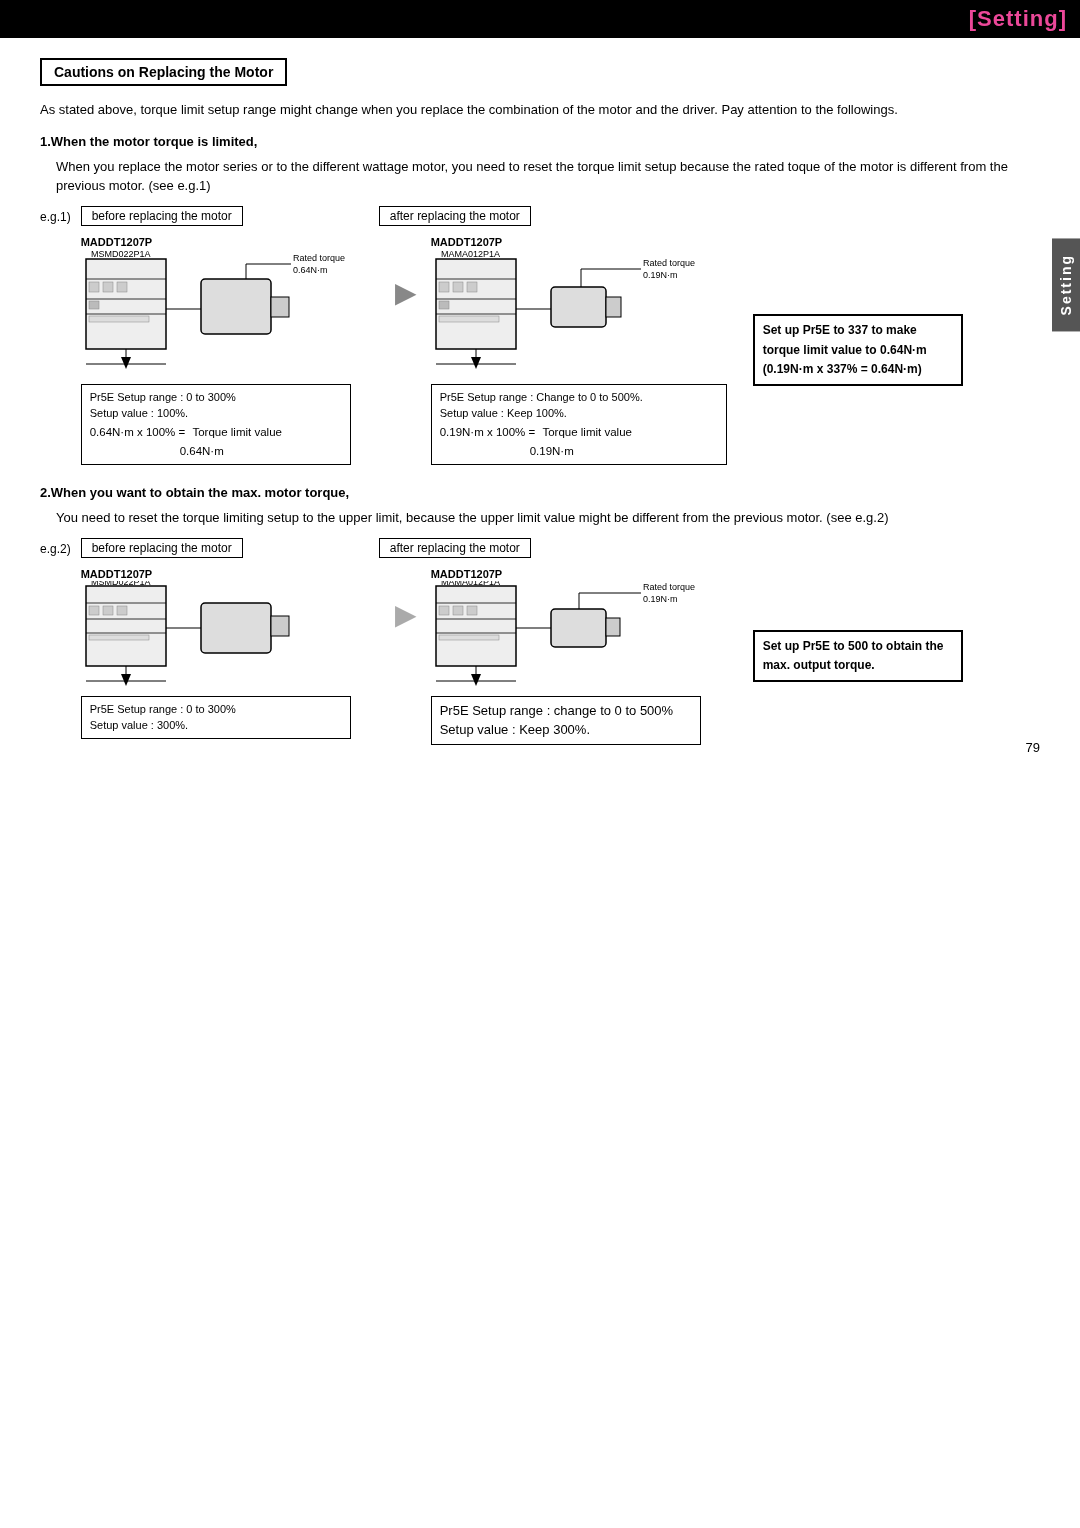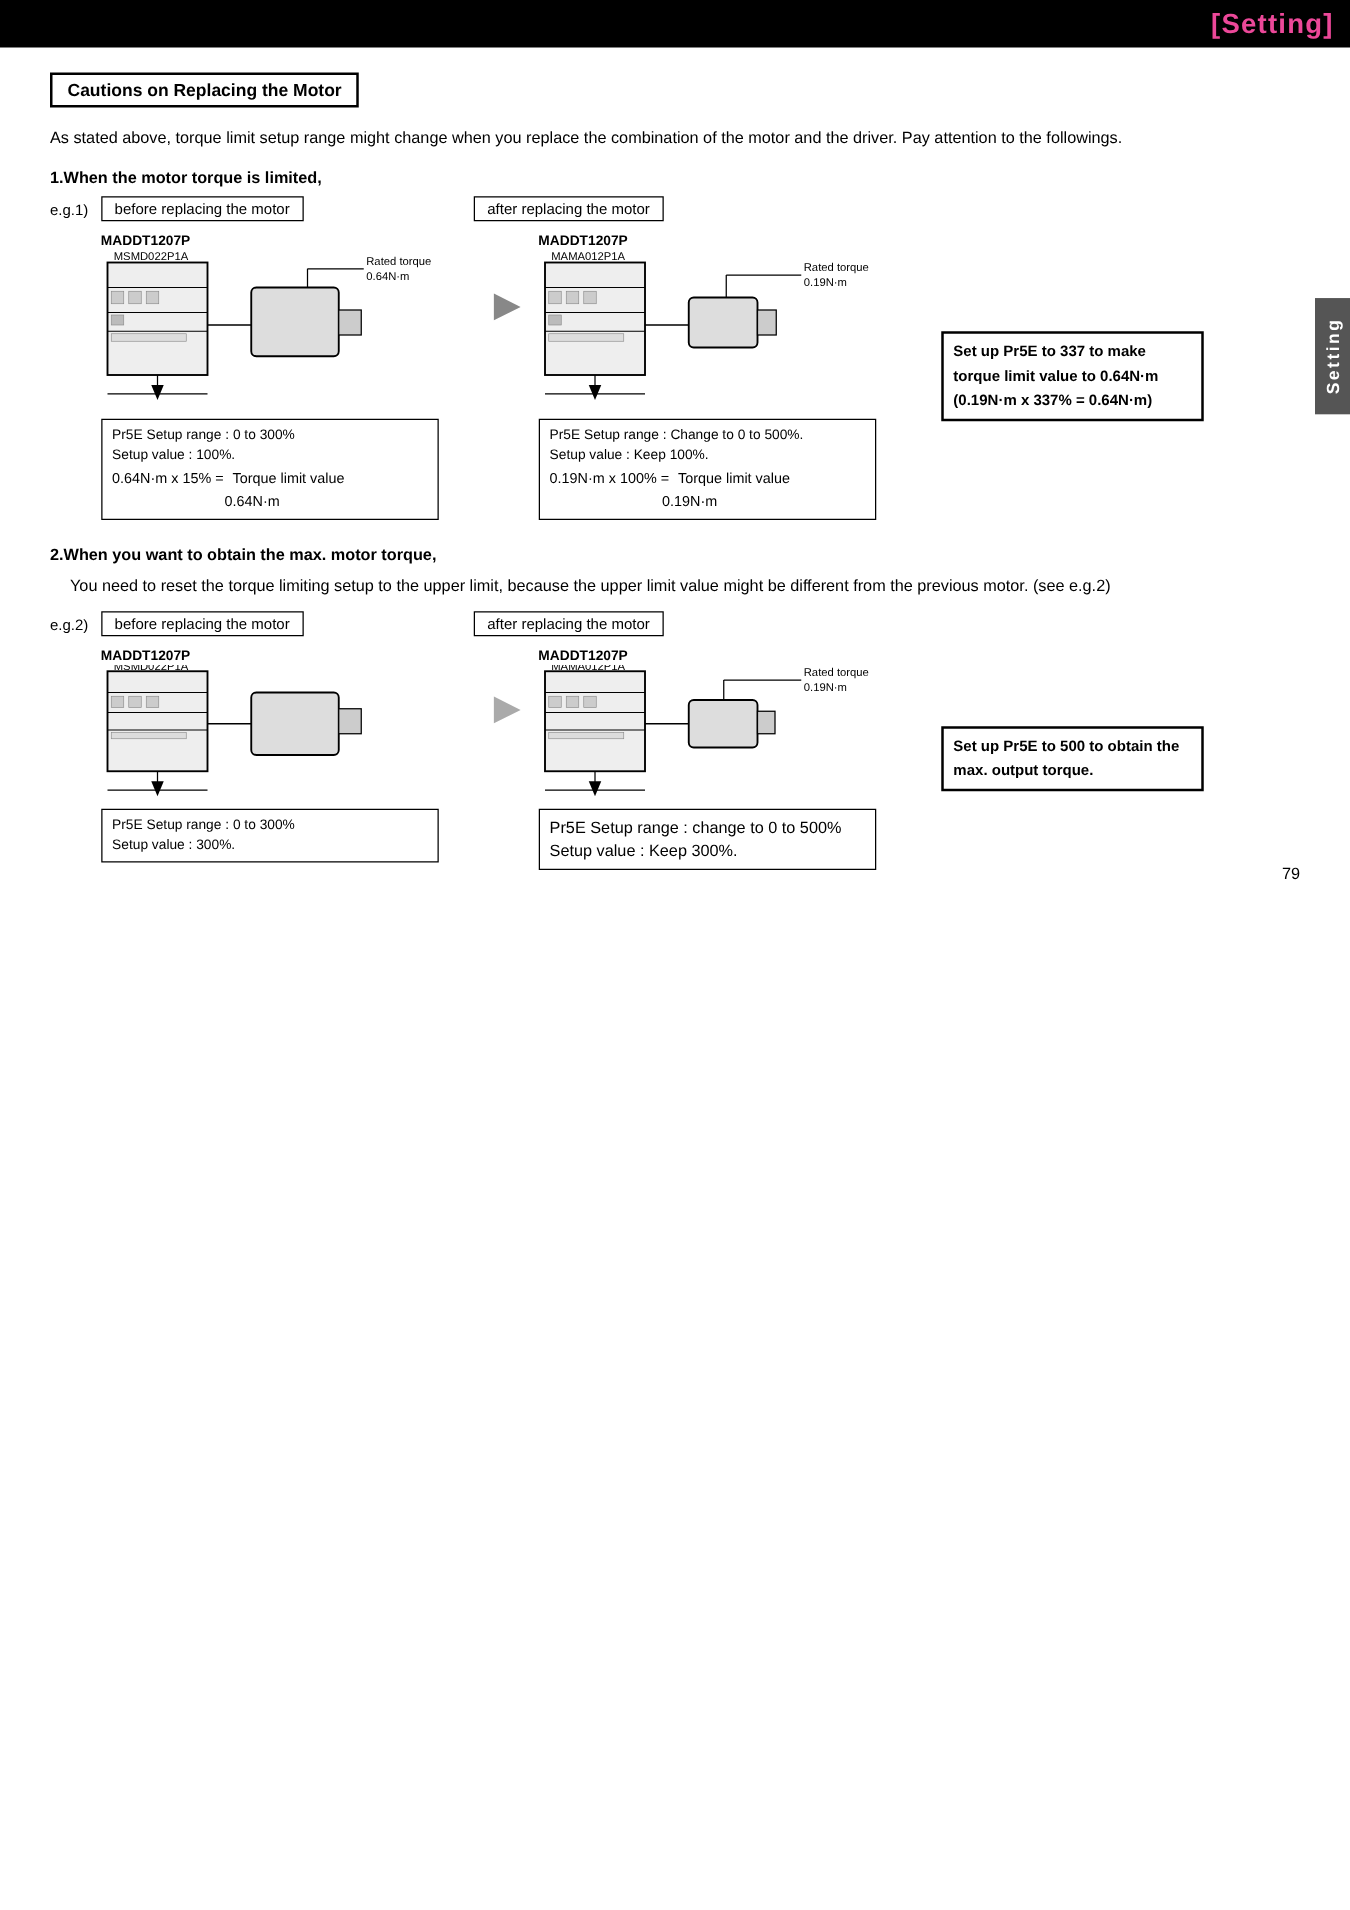--- a/index.html
+++ b/index.html
@@ -162,20 +162,21 @@
 <div class="content-area">
 
   
   <div class="section-title">Cautions on Replacing the Motor</div>
 
   
   <p class="intro-text">As stated above, torque limit setup range might change when you replace the combination of the motor and the driver. Pay attention to the followings.</p>
 
   
   <p class="subsection-title">1.When the motor torque is limited,</p>
+  <p class="subsection-body">When you replace the motor series or to the different wattage motor, you need to reset the torque limit setup because the rated toque of the motor is different from the previous motor.  (see e.g.1)</p>
 
   
   <div class="full-diagram-row">
 
     <div style="display:flex; flex-direction:column; align-items:flex-start; margin-right:6px; padding-top:2px;">
       <span class="eg-label">e.g.1)</span>
     </div>
     <div style="flex:1;">
 
       <div class="boxes-row">
@@ -216,21 +217,21 @@
 
             <line x1="45" y1="100" x2="45" y2="115" stroke="#000" stroke-width="1"></line>
             <line x1="5" y1="115" x2="85" y2="115" stroke="#000" stroke-width="1"></line>
             <polygon points="45,120 40,108 50,108" fill="#000"></polygon>
           </svg>
           
           <div class="info-box" style="width:270px; font-size:11px;">
             <div>Pr5E  Setup range : 0 to 300%</div>
             <div>Setup value : 100%.</div>
             <div class="formula-line">
-              <span>0.64N·m x 15% =</span>
+              <span>0.64N·m x 100% =</span>
               <span style="margin-left:4px;">Torque limit value</span>
             </div>
             <div class="formula-line" style="padding-left: 90px;">0.64N·m</div>
           </div>
         </div>
 
         <div class="arrow-col">
           <span class="arrow-right">▶</span>
         </div>
 
@@ -257,21 +258,21 @@
             <line x1="150" y1="38" x2="150" y2="20" stroke="#000" stroke-width="1"></line>
             <line x1="150" y1="20" x2="210" y2="20" stroke="#000" stroke-width="1"></line>
             <text x="212" y="17" font-size="9" font-family="Arial">Rated torque</text>
             <text x="212" y="29" font-size="9" font-family="Arial">0.19N·m</text>
 
             <line x1="45" y1="100" x2="45" y2="115" stroke="#000" stroke-width="1"></line>
             <line x1="5" y1="115" x2="85" y2="115" stroke="#000" stroke-width="1"></line>
             <polygon points="45,120 40,108 50,108" fill="#000"></polygon>
           </svg>
           
-          <div class="info-box" style="width:270px; font-size:11px;">
+          <div class="info-box" style="width:296px; font-size:11px;">
             <div>Pr5E  Setup range : Change to 0 to 500%.</div>
             <div>Setup value : Keep 100%.</div>
             <div class="formula-line">
               <span>0.19N·m x 100% =</span>
               <span style="margin-left:4px;">Torque limit value</span>
             </div>
             <div class="formula-line" style="padding-left: 90px;">0.19N·m</div>
           </div>
         </div>
 

